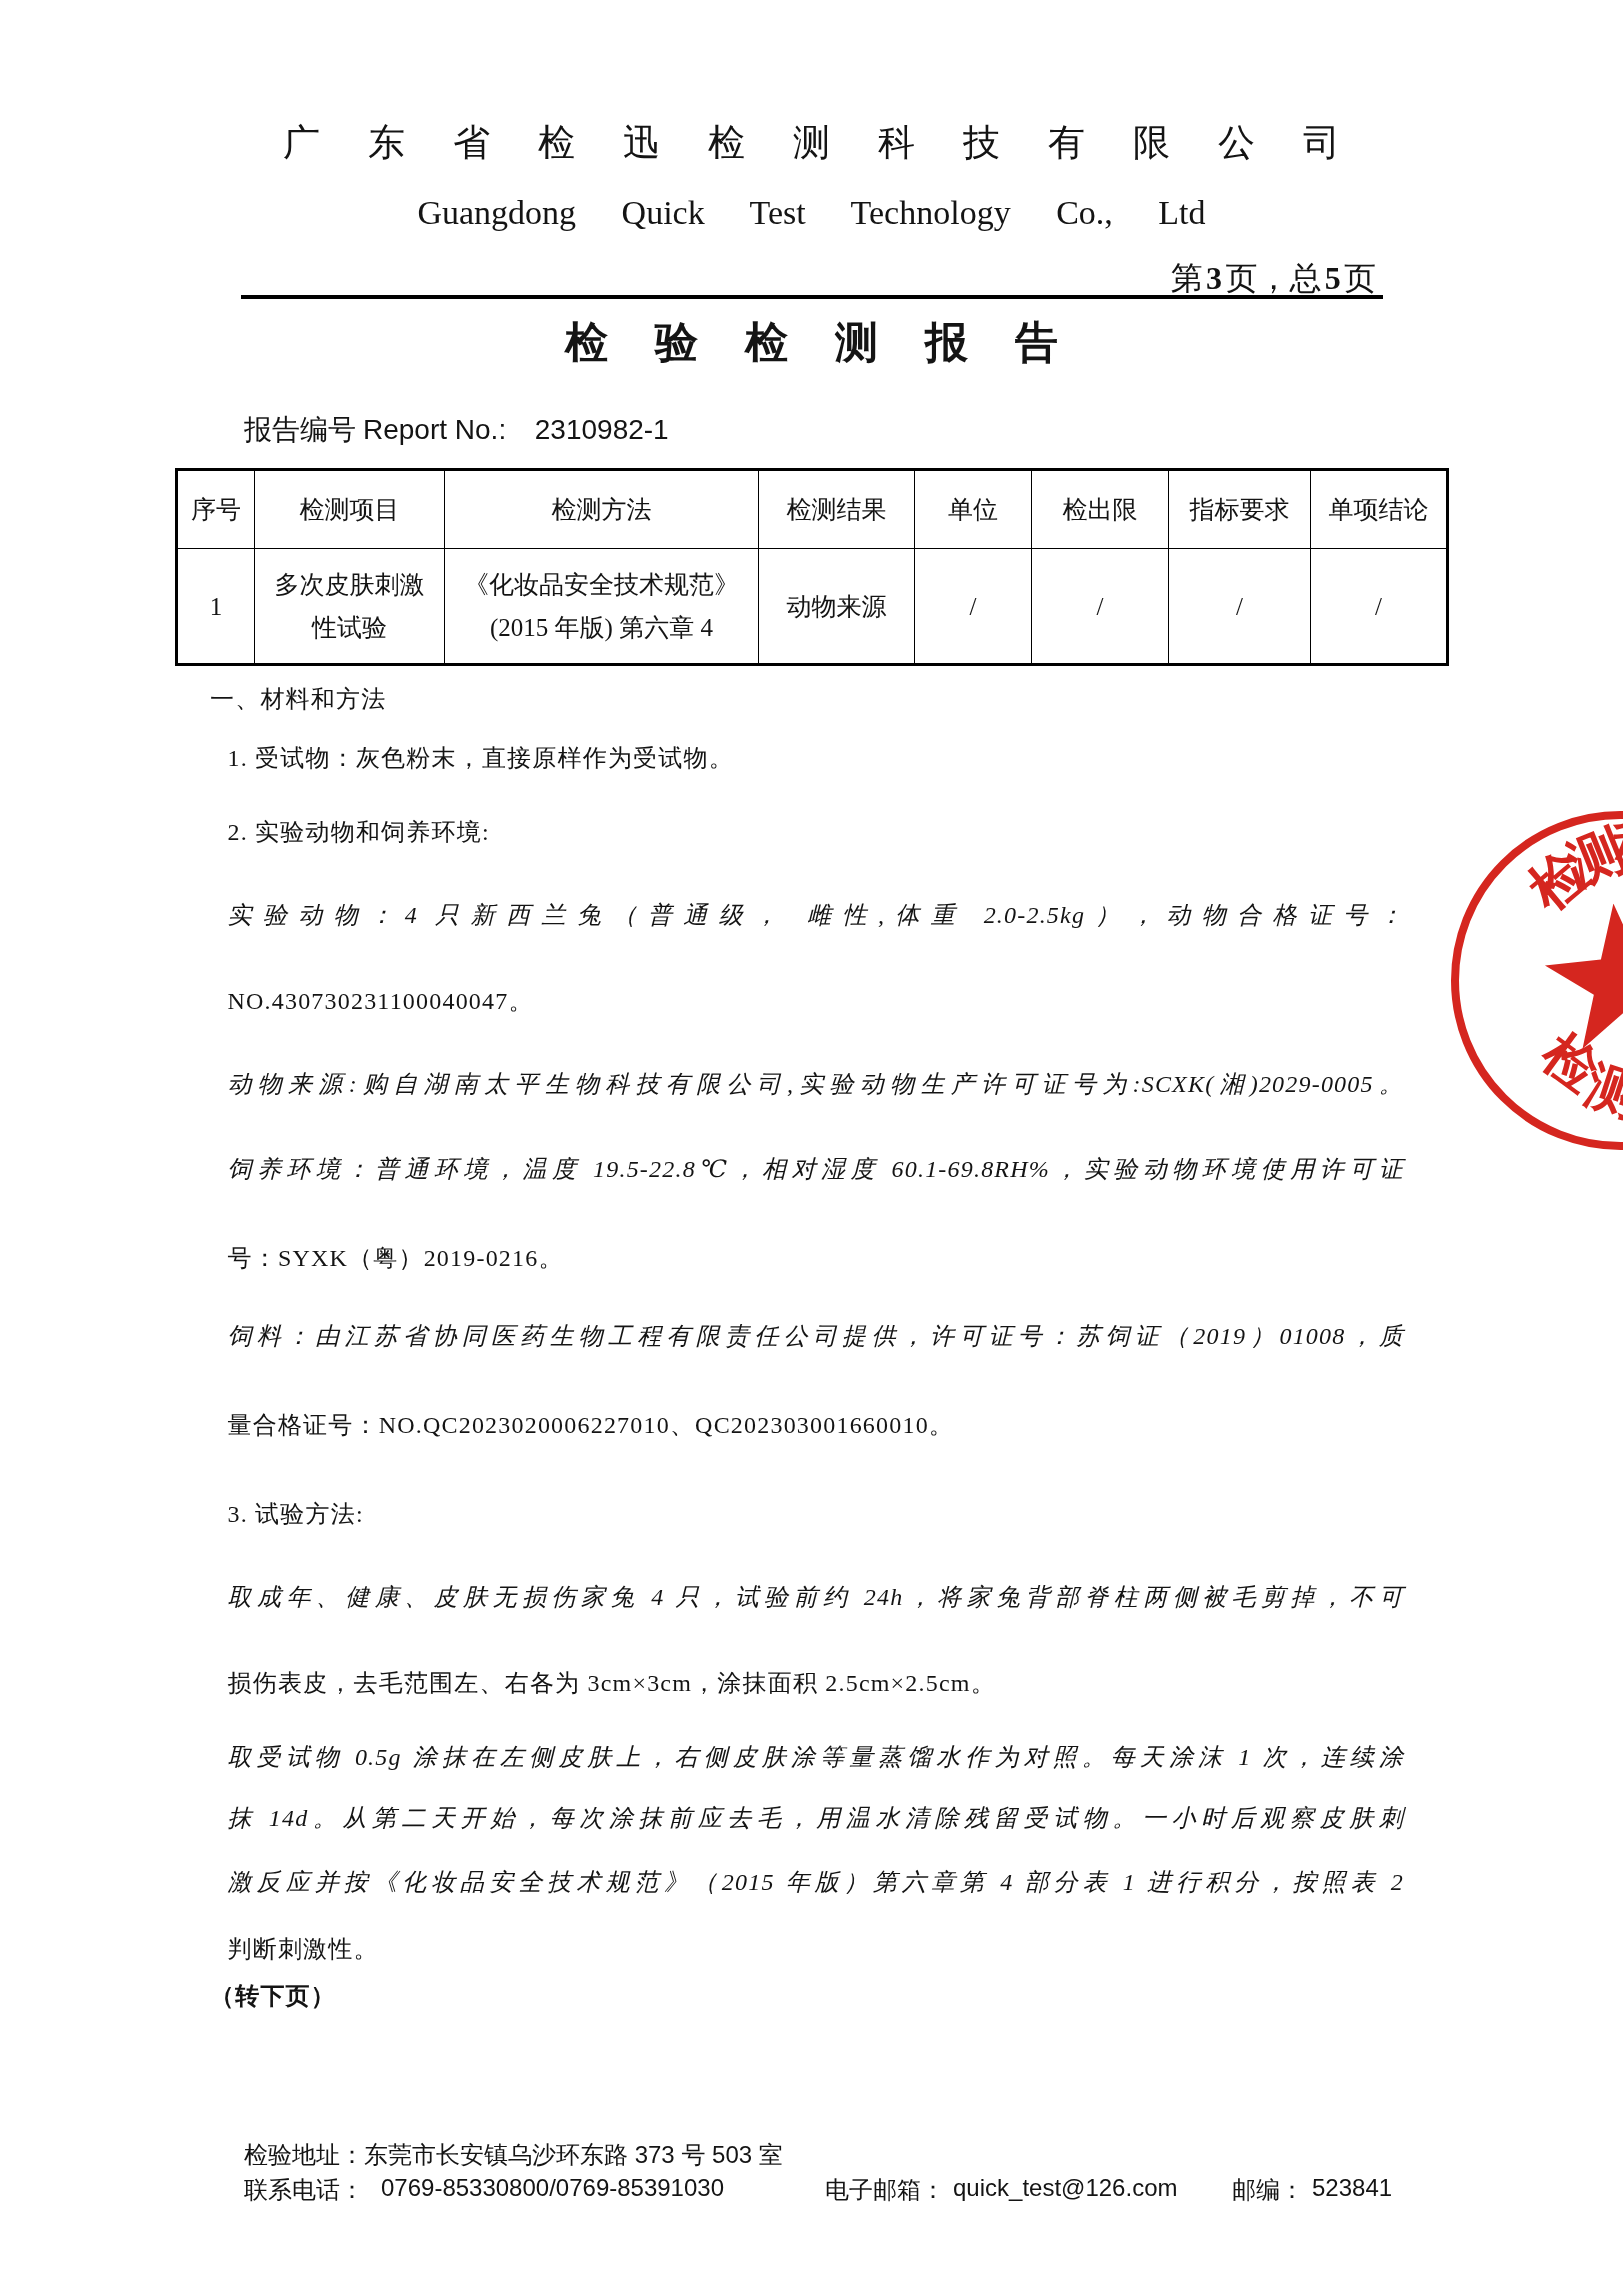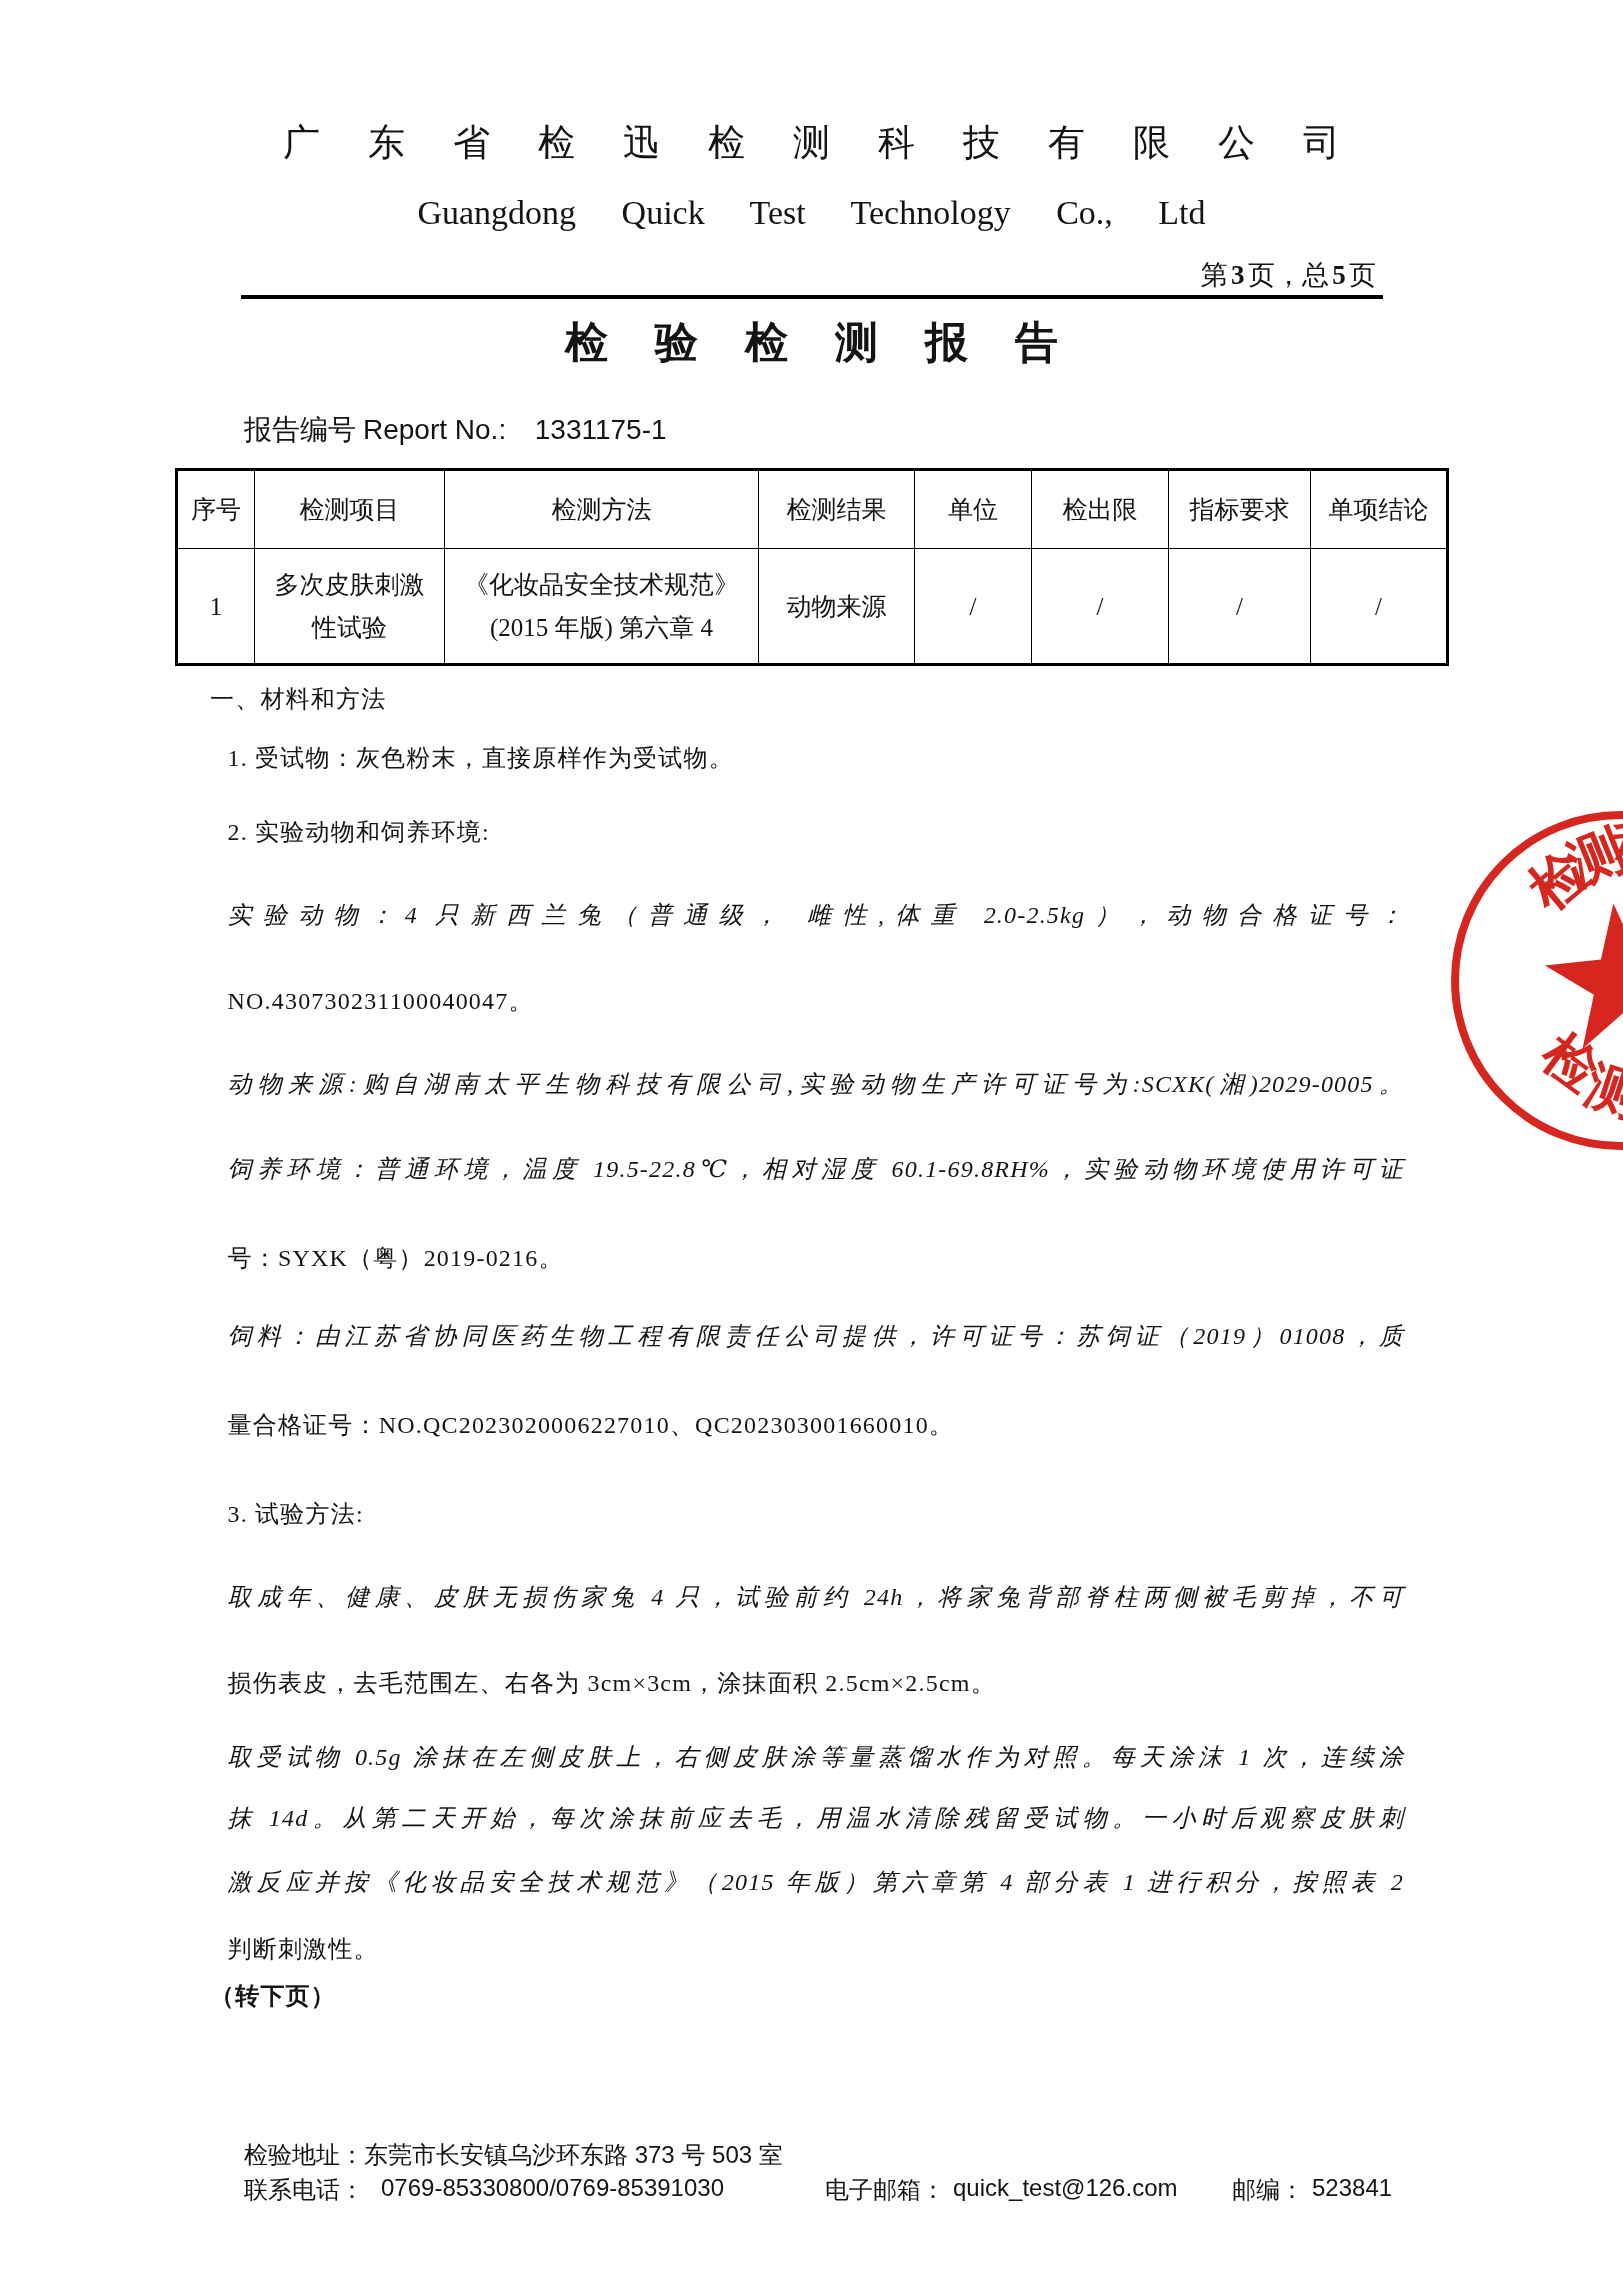--- a/index.html
+++ b/index.html
@@ -6,21 +6,21 @@
   html,body { background:#888; }
   .page {
     position:relative; width:1623px; height:2295px; margin:0 auto;
     background:#ffffff; overflow:hidden; color:#141414;
     font-family:"Liberation Serif","DejaVu Serif",serif;
   }
   .abs { position:absolute; }
   .center { left:0; width:100%; text-align:center; }
   .company-cn { top:118px; font-size:37px; letter-spacing:48px; padding-left:48px; white-space:nowrap; }
   .company-en { top:194px; font-size:34px; word-spacing:37px; white-space:nowrap; }
-  .page-info { top:257px; right:247px; font-size:27px; white-space:nowrap; }
+  .page-info { top:257px; right:247px; font-size:32px; white-space:nowrap; }
   .page-info .b { font-weight:bold; padding:0 3.3px; }
   .rule { top:295px; left:241px; width:1142px; height:4.2px; background:#000; }
   .doc-title { top:314px; font-size:43px; font-weight:bold; letter-spacing:47px; padding-left:47px; white-space:nowrap; }
   .report-no { top:411px; left:244px; font-size:28px; white-space:nowrap; }
   .sans { font-family:"Liberation Sans","DejaVu Sans",sans-serif; }
   .report-no .val { margin-left:21.6px; }
 
   table.results {
     position:absolute; top:468px; left:175px; width:1273px;
     border-collapse:collapse; table-layout:fixed;
@@ -63,21 +63,21 @@
   <div class="abs center company-cn">广东省检迅检测科技有限公司</div>
   <div class="abs center company-en">Guangdong Quick Test Technology Co., Ltd</div>
   <div class="abs page-info"><span>第</span><span class="b">3</span><span>页，总</span><span class="b">5</span><span>页</span></div>
   <div class="abs rule"></div>
 
   <div class="abs center doc-title">检验检测报告</div>
 
   <div class="abs report-no">
     <span>报告编号</span>
     <span class="sans">Report No.:</span>
-    <span class="sans val">1331175-1</span>
+    <span class="sans val">2310982-1</span>
   </div>
 
   <table class="results">
     <colgroup>
       <col style="width:78px">
         <col style="width:190px">
         <col style="width:314px">
         <col style="width:156px">
       <col style="width:117px">
         <col style="width:137px">

